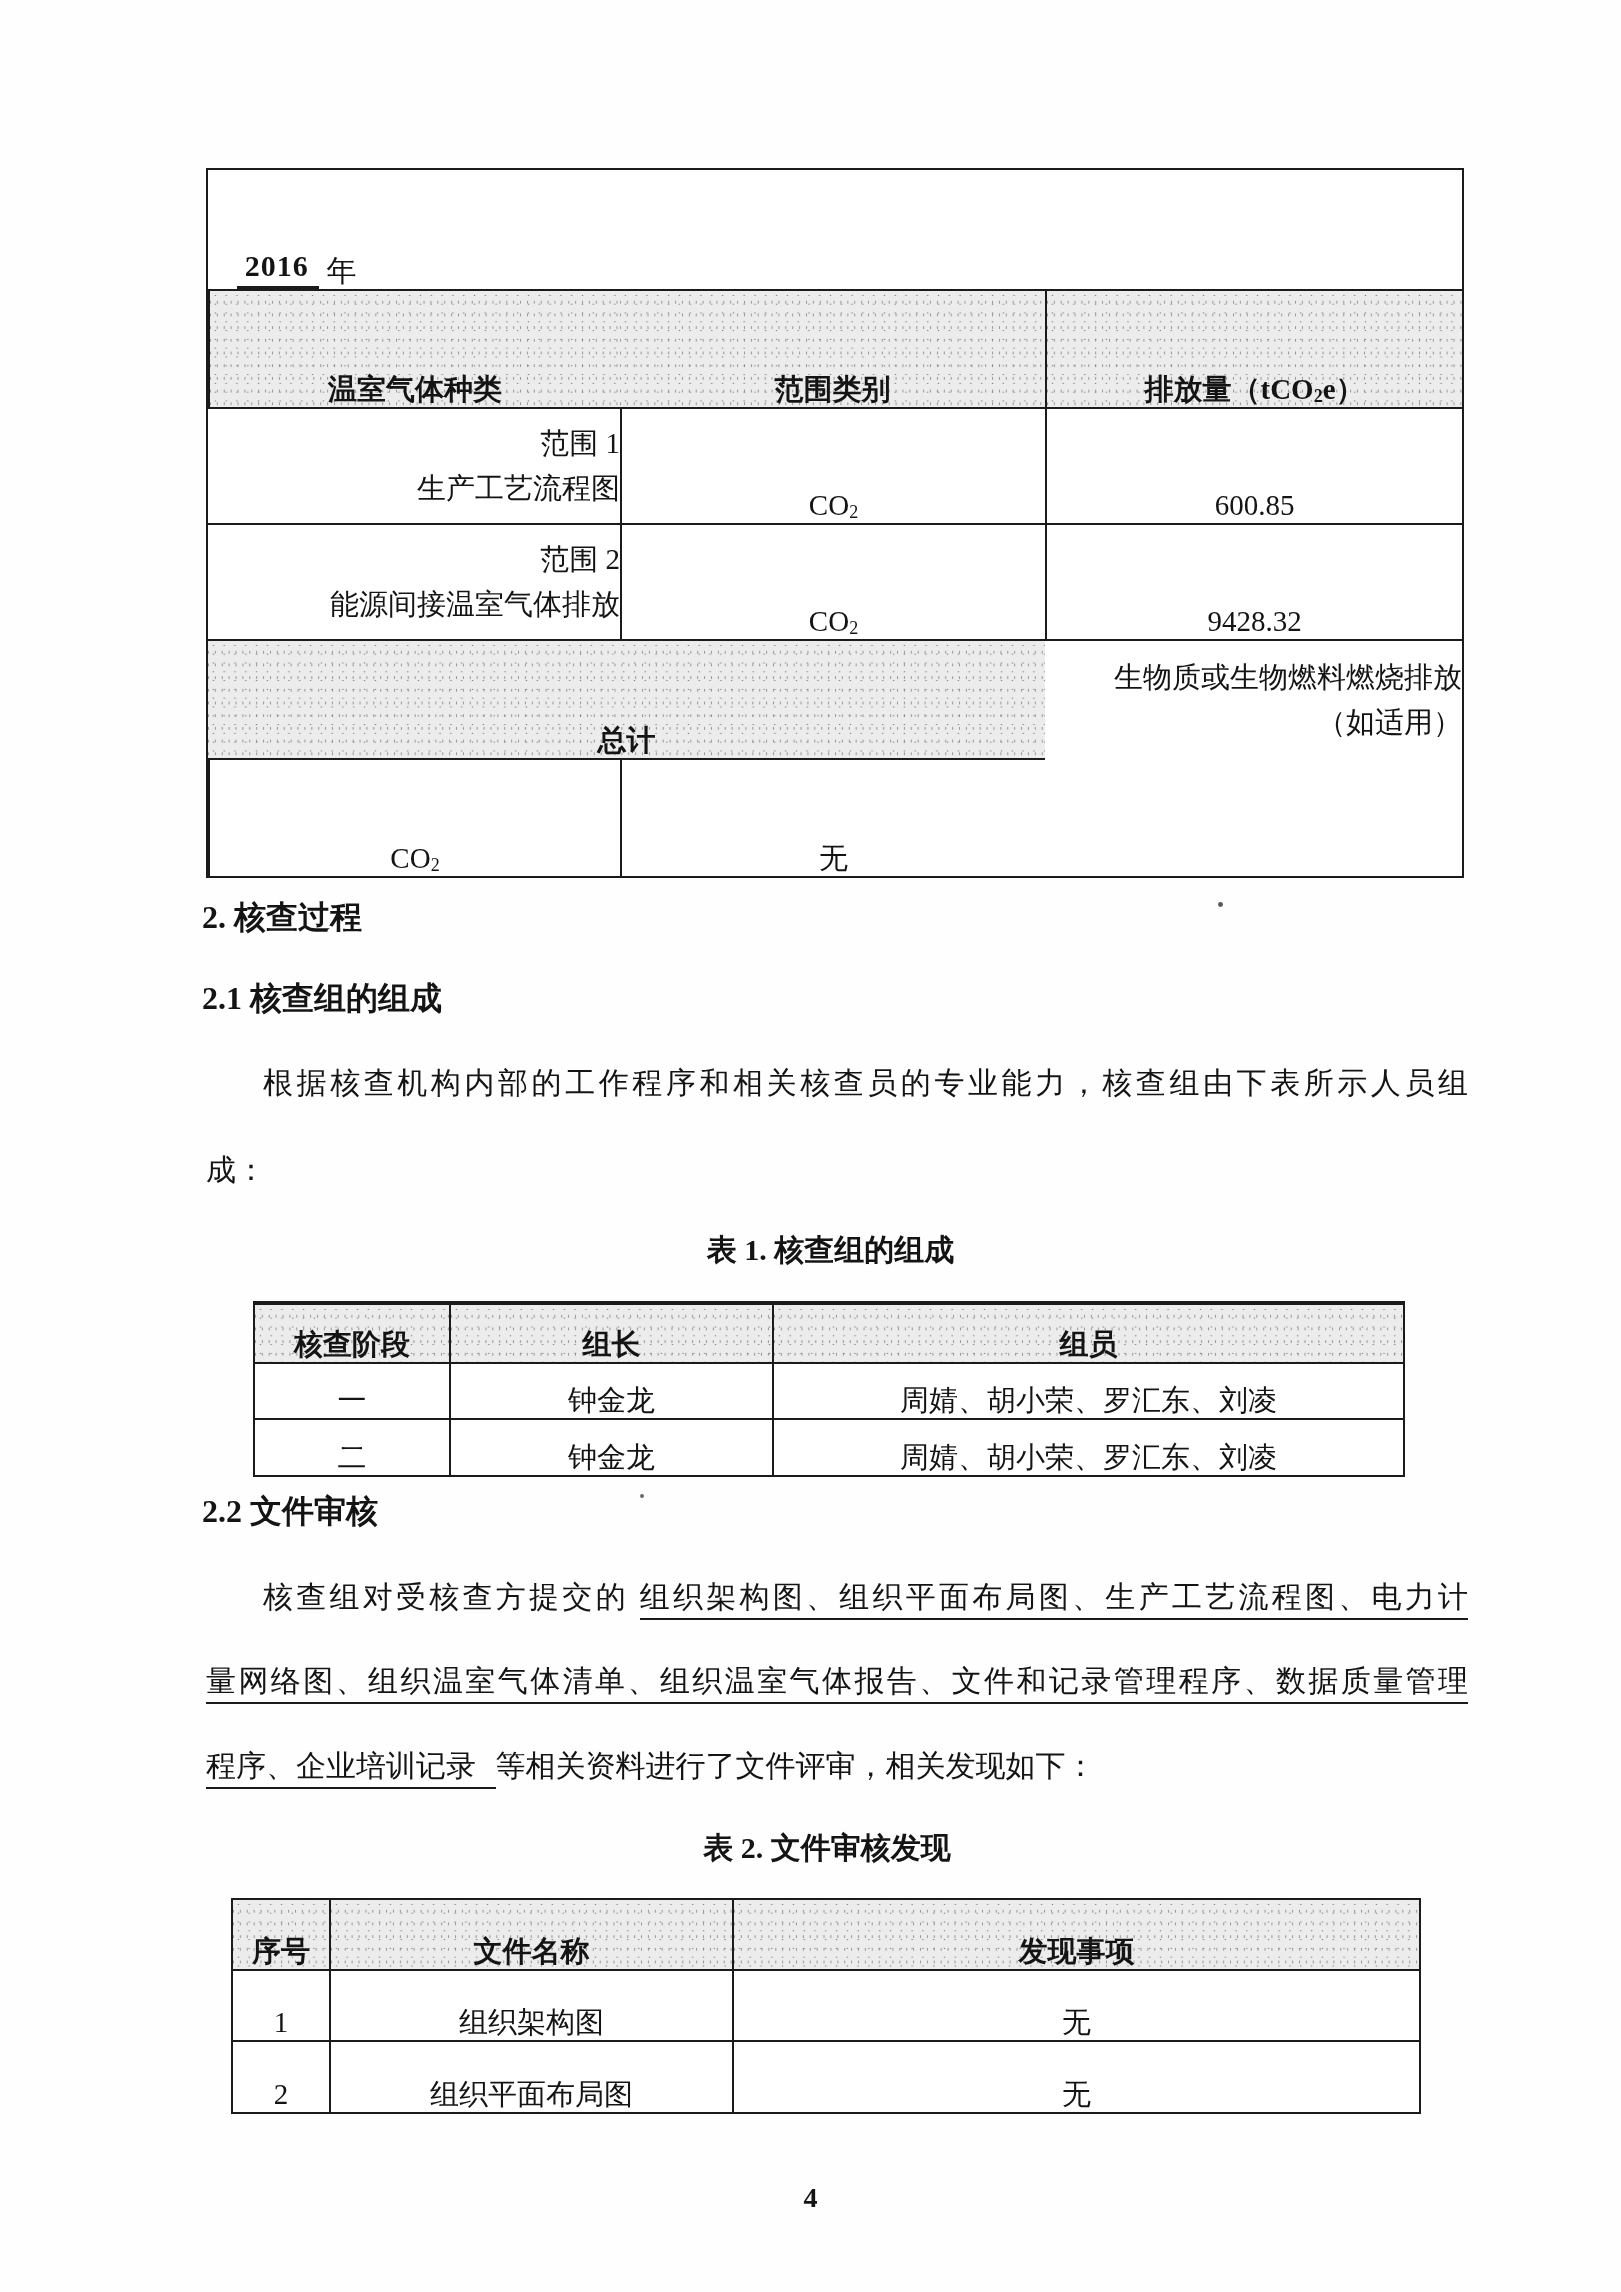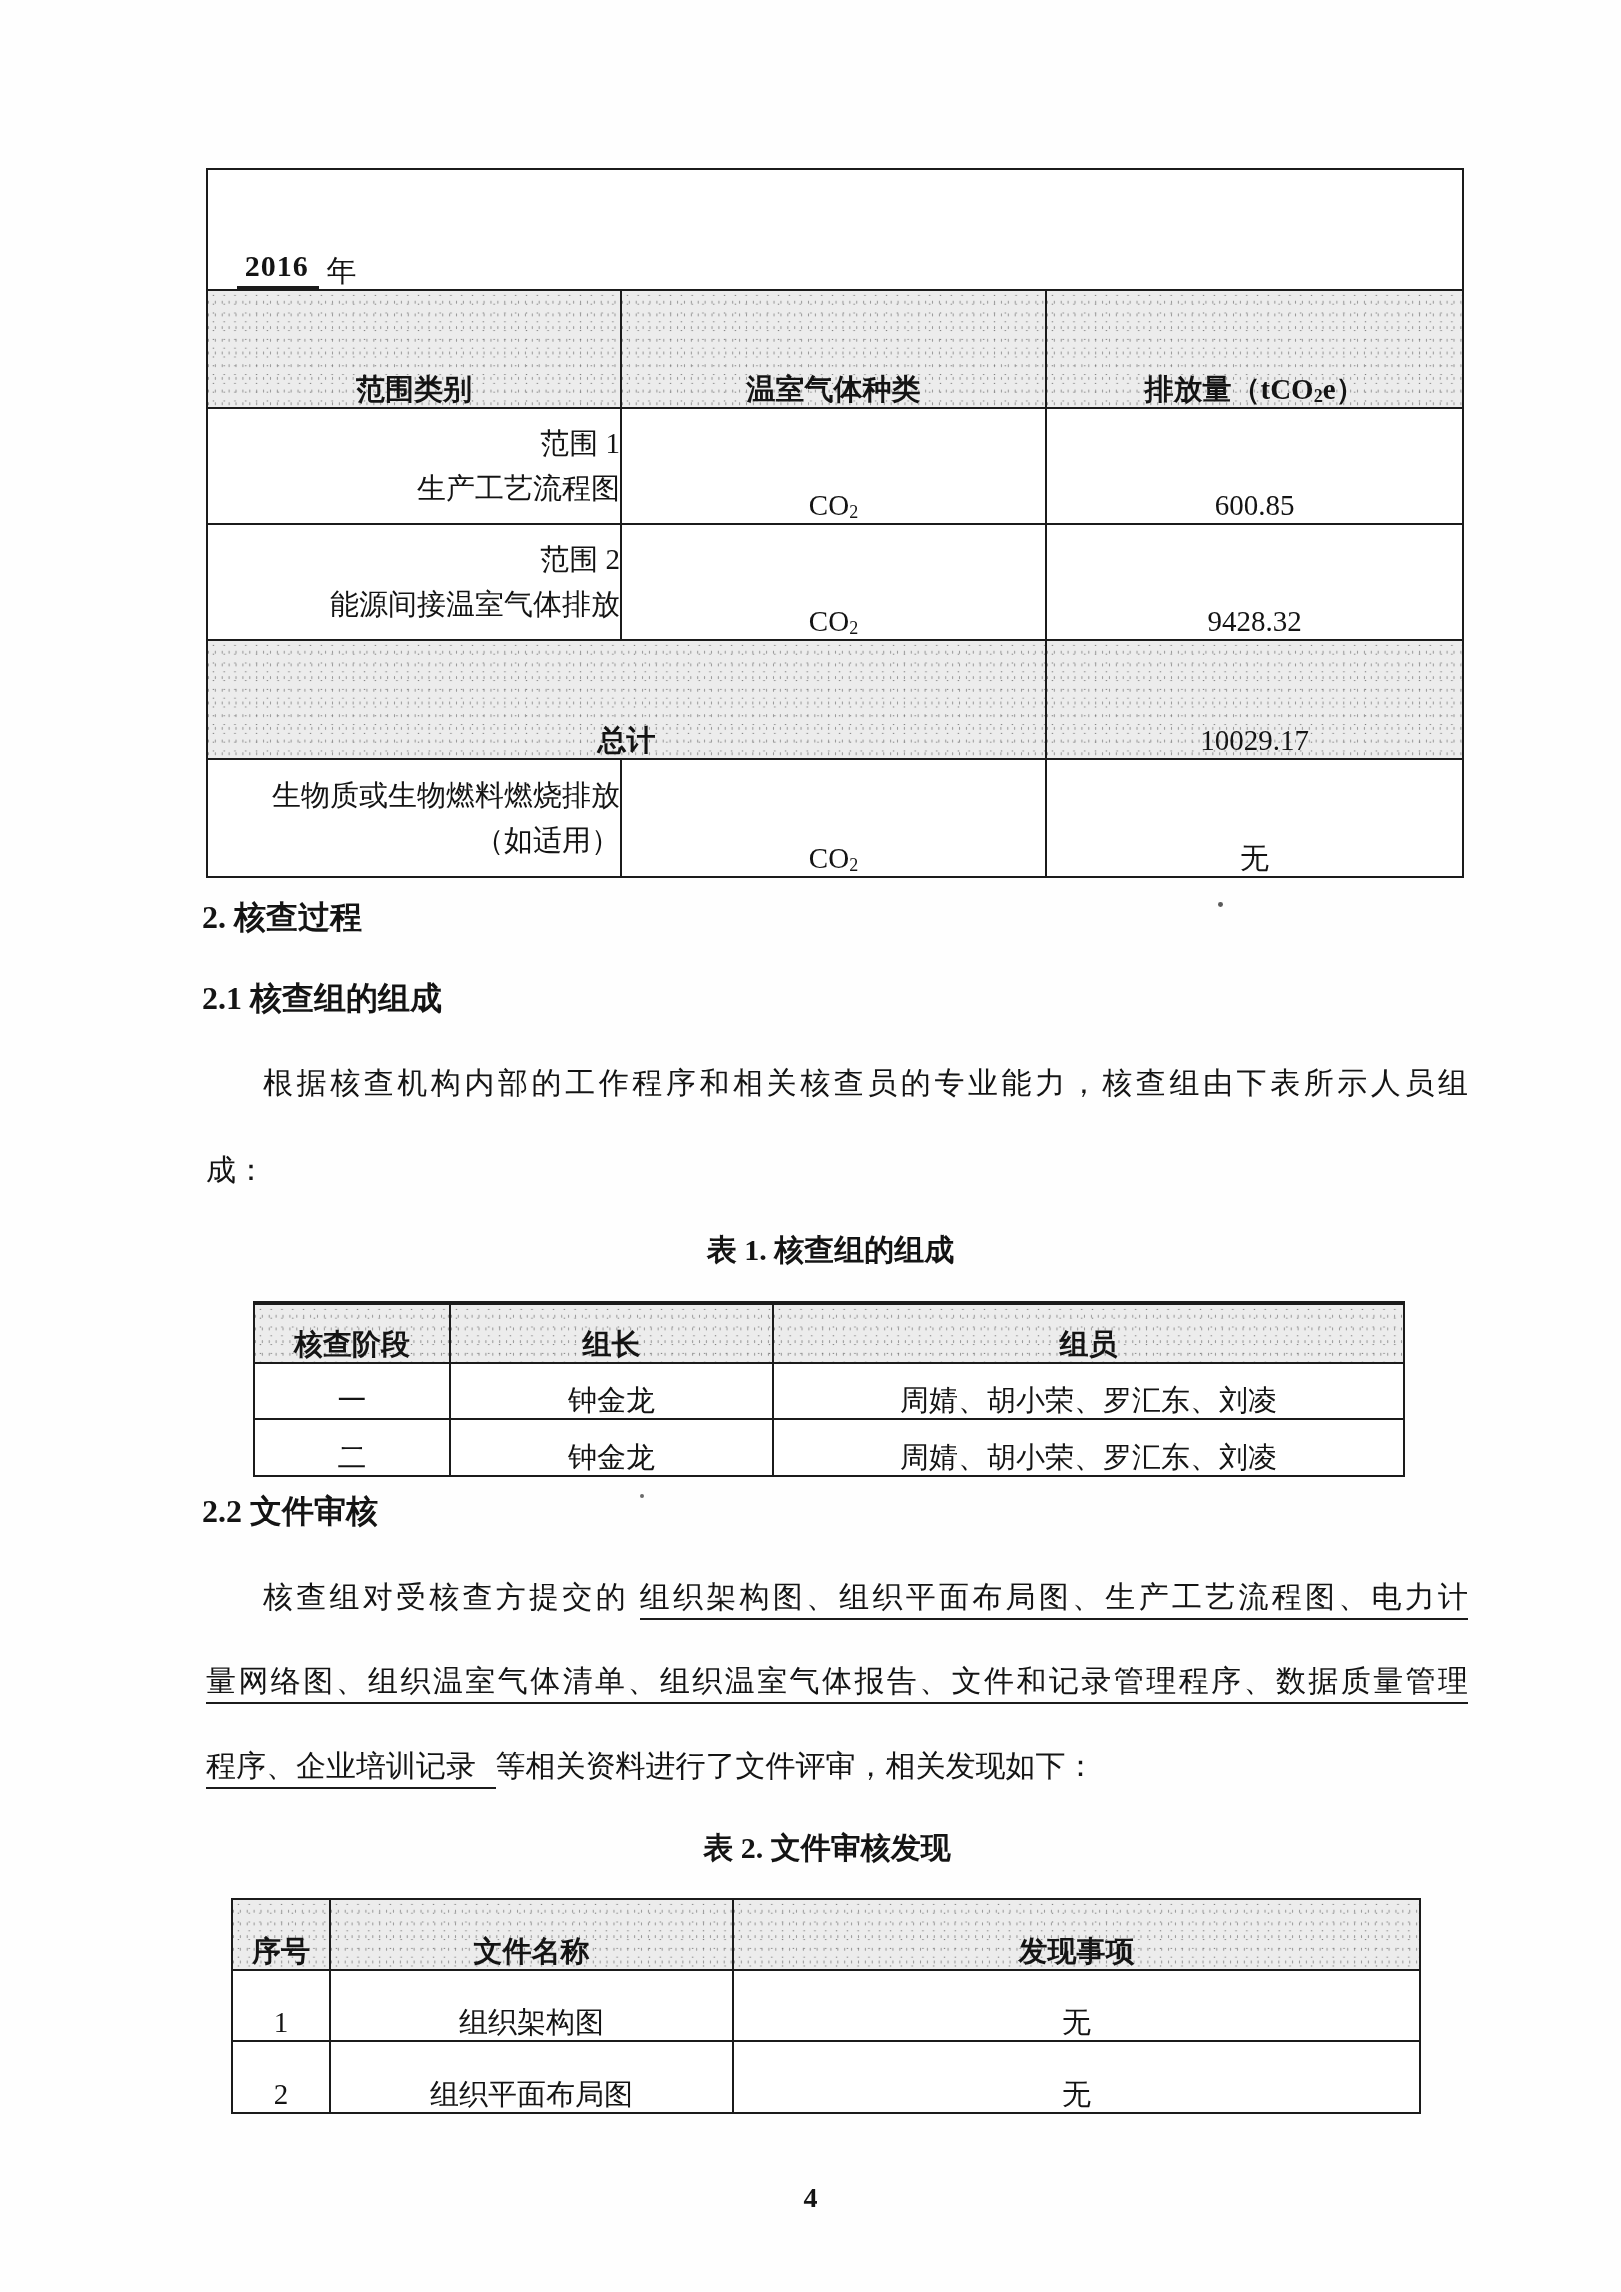--- a/index.html
+++ b/index.html
@@ -55,22 +55,22 @@
 <body>
 
 <div class="page">
 
   <div class="grid etable">
     <div class="c yearcell">
       <span class="u2016">2016</span>
       <span class="yearsuffix">年</span>
     </div>
 
+    <div class="c bt bl shade bold">温室气体种类</div>
     <div class="c bt shade bold">范围类别</div>
-    <div class="c bt bl shade bold">温室气体种类</div>
     <div class="c bt bl shade bold">
       <span>排放量（tCO</span>
         <sub>2</sub>
         <span>e）</span>
     </div>
 
     <div class="c bt scopecell">
       <span>范围 1</span>
       <span>生产工艺流程图</span>
     </div>
@@ -84,21 +84,20 @@
       <span>范围 2</span>
       <span>能源间接温室气体排放</span>
     </div>
     <div class="c bt bl">
       <span>CO</span>
         <sub>2</sub>
     </div>
     <div class="c bt bl">9428.32</div>
 
     <div class="c bt shade totallabel bold">总计</div>
-    <div class="c bt bl shade">10029.17</div>
 
     <div class="c bt scopecell">
       <span>生物质或生物燃料燃烧排放</span>
       <span>（如适用）</span>
     </div>
     <div class="c bt bl">
       <span>CO</span>
         <sub>2</sub>
     </div>
     <div class="c bt bl">无</div>

